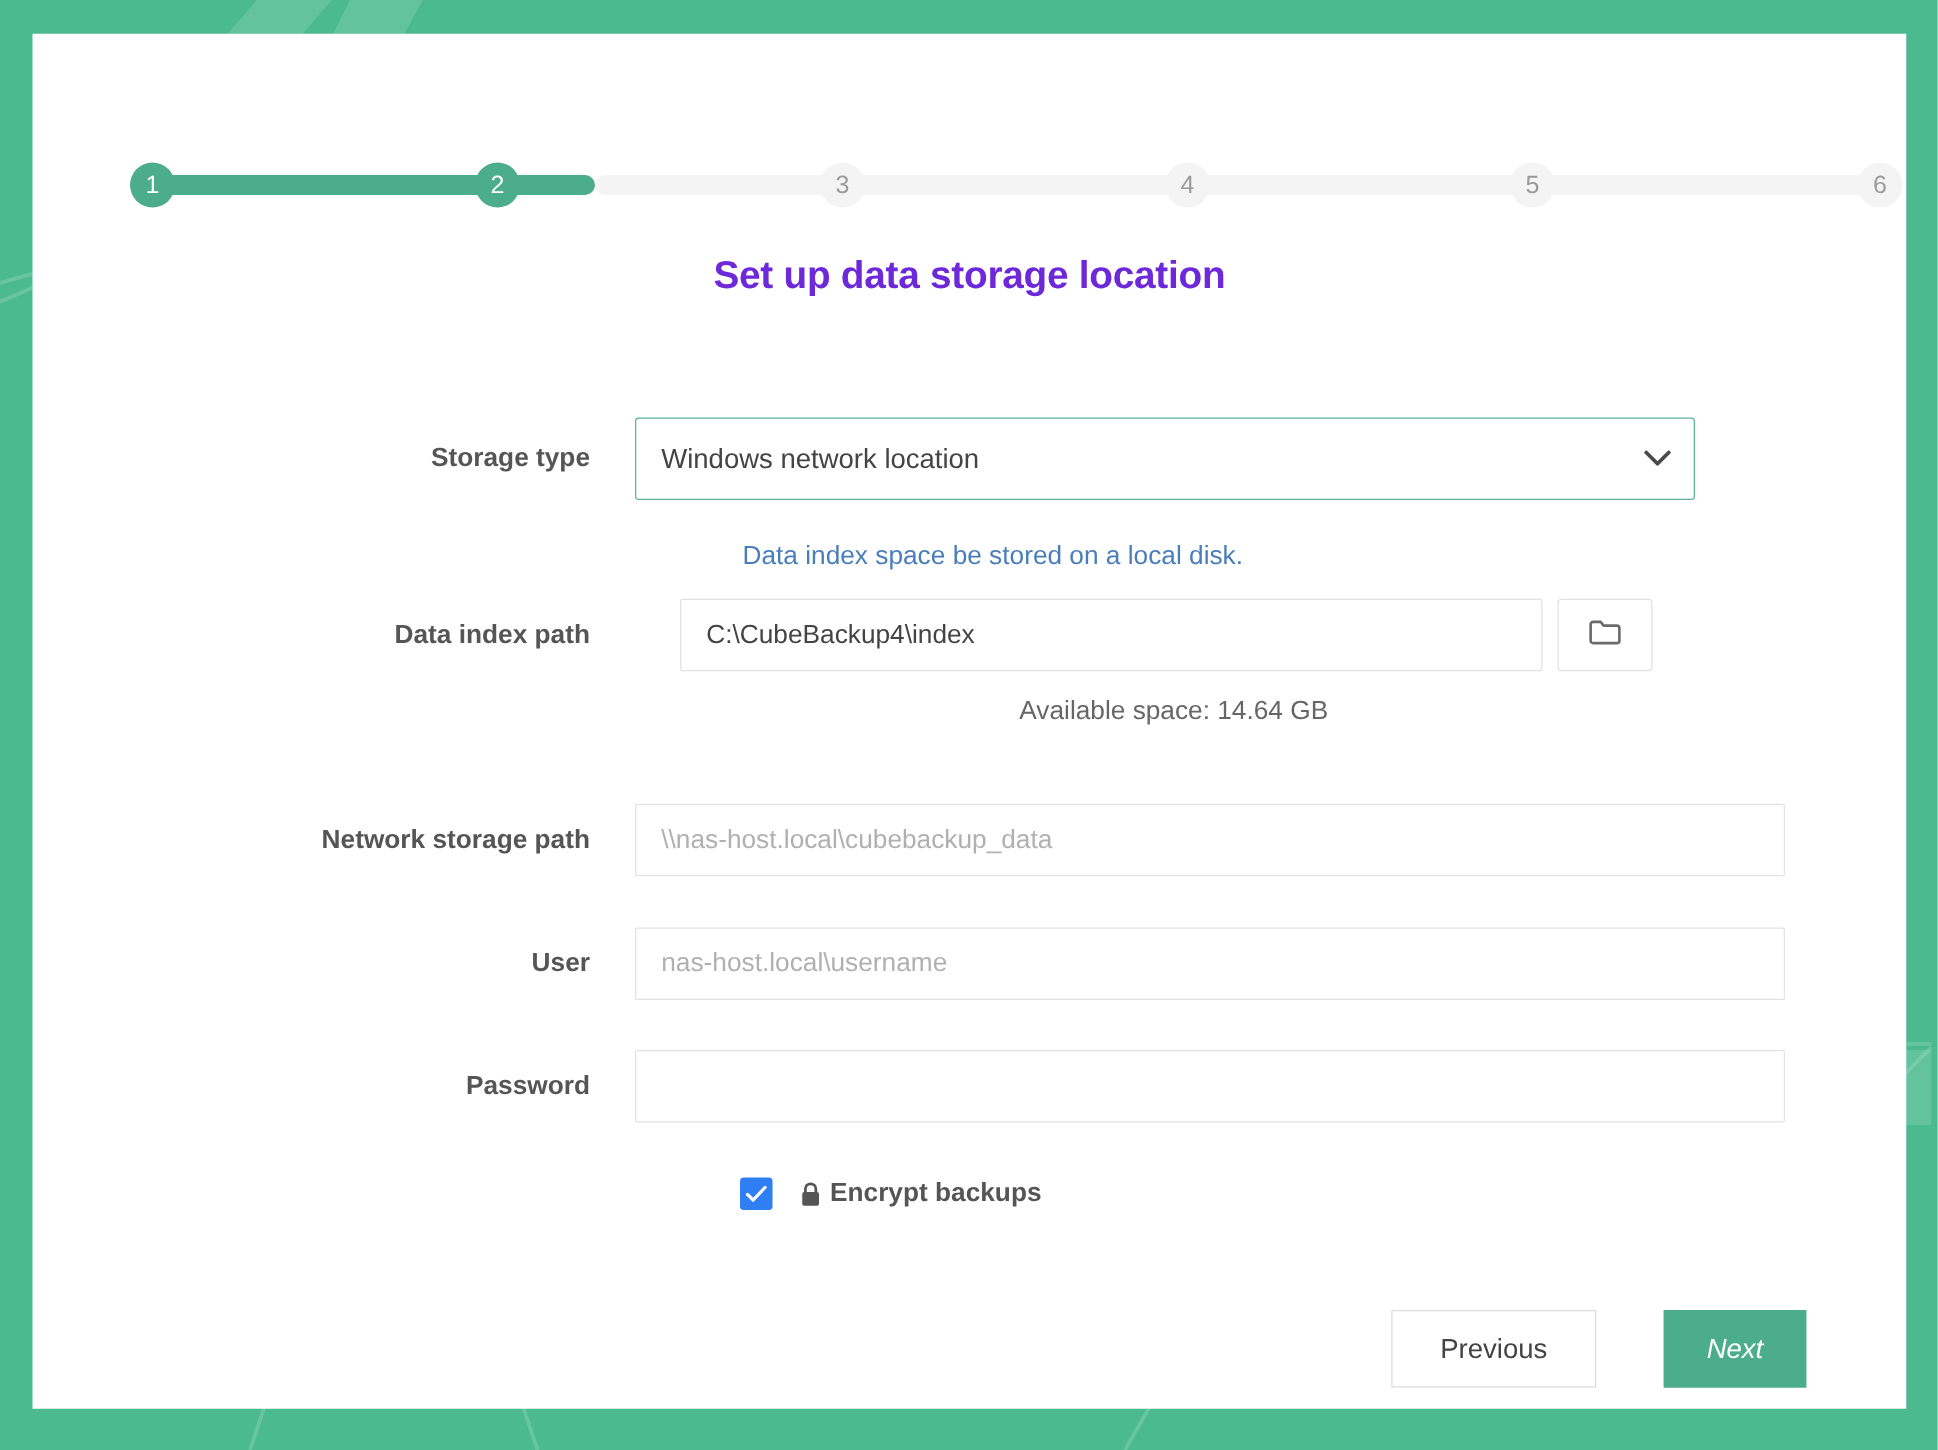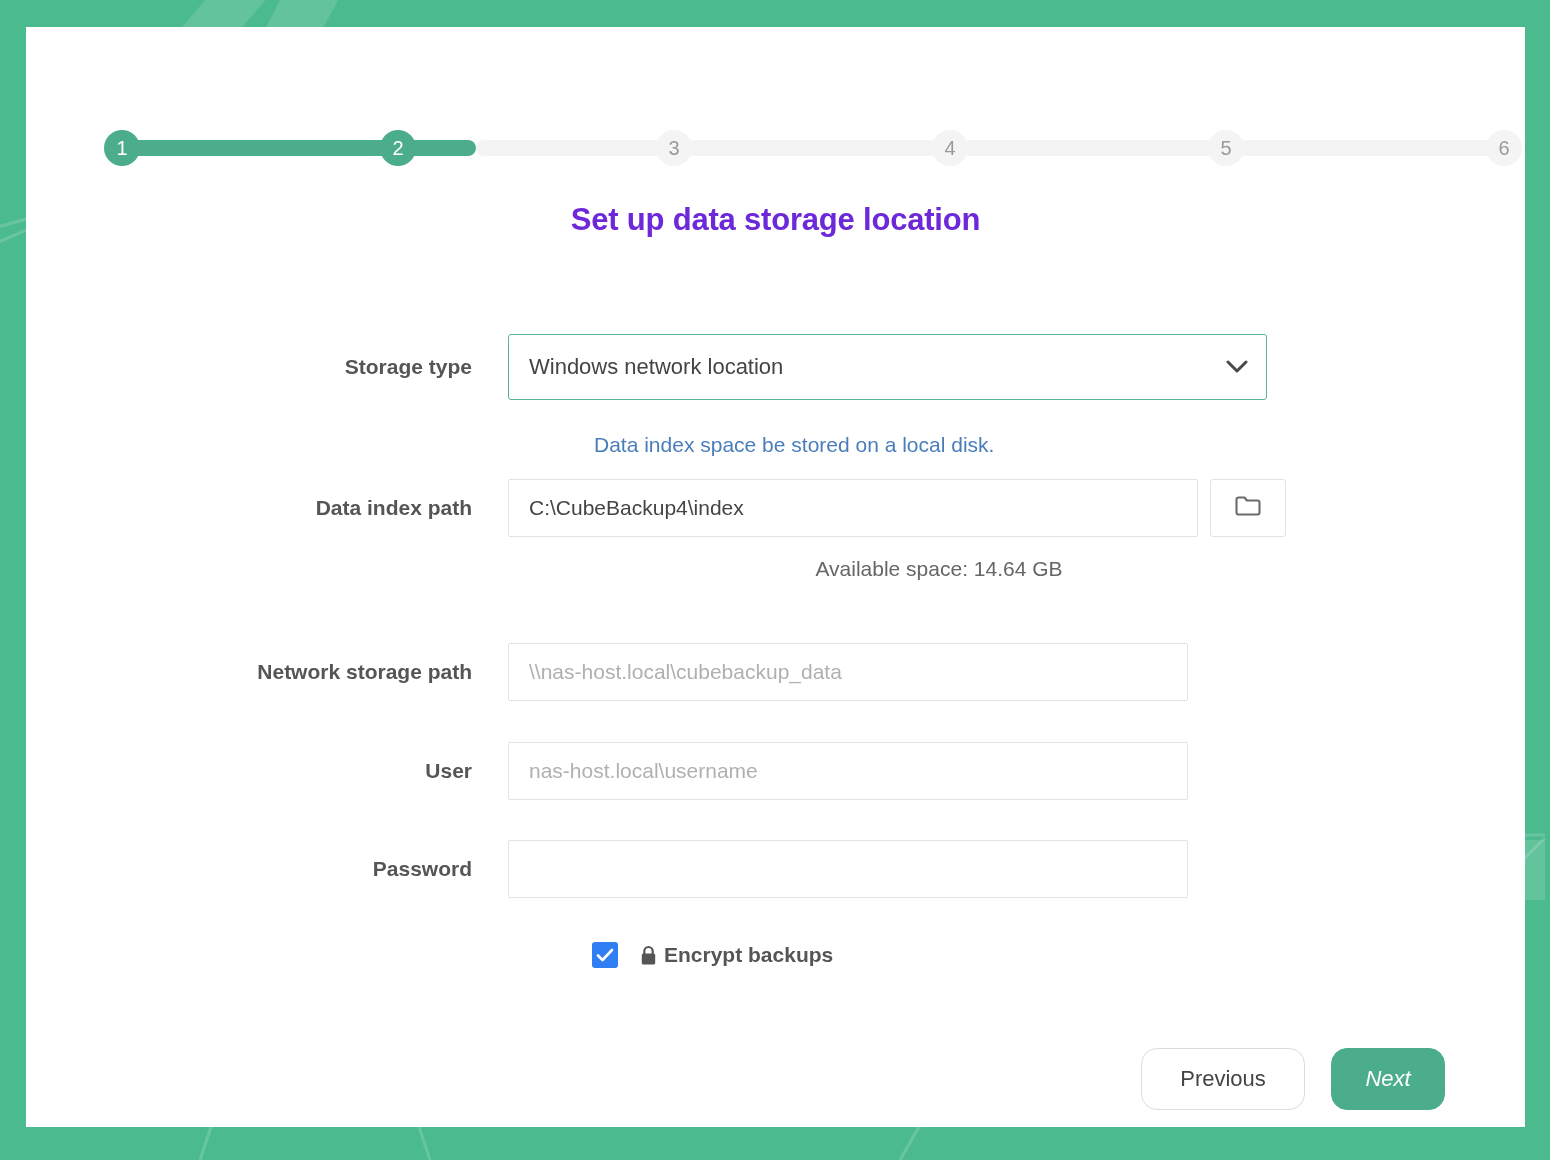--- a/index.html
+++ b/index.html
@@ -93,21 +93,21 @@
     font-size: 21px;
     color: #444444;
     border-radius: 2px;
   }
   .text-input .ph { color: #b0b0b0; }
 
   
   #storage-type-row { left: 0; top: 307px; }
   #storage-type-select {
     position: relative;
-    width: 759px;
+    width: 848px;
     height: 66px;
     border: 1px solid #5bb39a;
     border-radius: 3px;
     display: flex;
     align-items: center;
     padding: 0 20px;
     font-size: 22px;
     color: #444444;
     background: #ffffff;
     cursor: pointer;
@@ -121,21 +121,21 @@
   
   #index-hint {
     position: absolute;
     left: 568px; top: 406px;
     font-size: 21px;
     color: #4a7ebb;
   }
 
   
   #data-index-row { left: 0; top: 452px; }
-  #data-index-input { width: 690px; }
+  #data-index-input { width: 690px; margin-left: 36px; }
   #browse-button {
     width: 76px; height: 58px;
     margin-left: 12px;
     border: 1px solid #e2e2e2;
     border-radius: 3px;
     background: #ffffff;
     display: flex;
     align-items: center;
     justify-content: center;
     cursor: pointer;
@@ -145,21 +145,21 @@
     left: 568px; top: 530px;
     width: 690px;
     text-align: center;
     font-size: 21px;
     color: #666666;
   }
 
   #network-path-row { left: 0; top: 616px; }
   #user-row { left: 0; top: 715px; }
   #password-row { left: 0; top: 813px; }
-  #network-path-input, #user-input, #password-input { width: 680px; }
+  #network-path-input, #user-input, #password-input { width: 920px; }
 
   
   #encrypt-row {
     position: absolute;
     left: 566px; top: 915px;
     display: flex;
     align-items: center;
   }
   #encrypt-checkbox {
     width: 26px; height: 26px;
@@ -184,26 +184,27 @@
 
   
   #button-bar {
     position: absolute;
     right: 80px; top: 1021px;
     display: flex;
     gap: 26px;
   }
   .btn {
     height: 62px;
-    border-radius: 16px;
+    border-radius: 0;
     display: flex;
     align-items: center;
     justify-content: center;
     font-size: 22px;
     cursor: pointer;
+    margin-left: 28px;
   }
   #previous-button {
     width: 164px;
     background: #ffffff;
     border: 1px solid #dcdcdc;
     color: #444444;
   }
   #next-button {
     width: 114px;
     background: #4cad8d;

